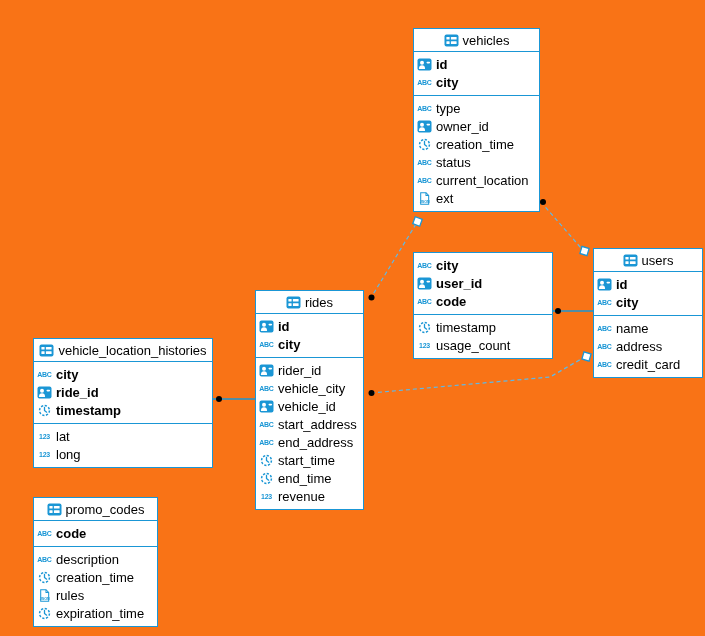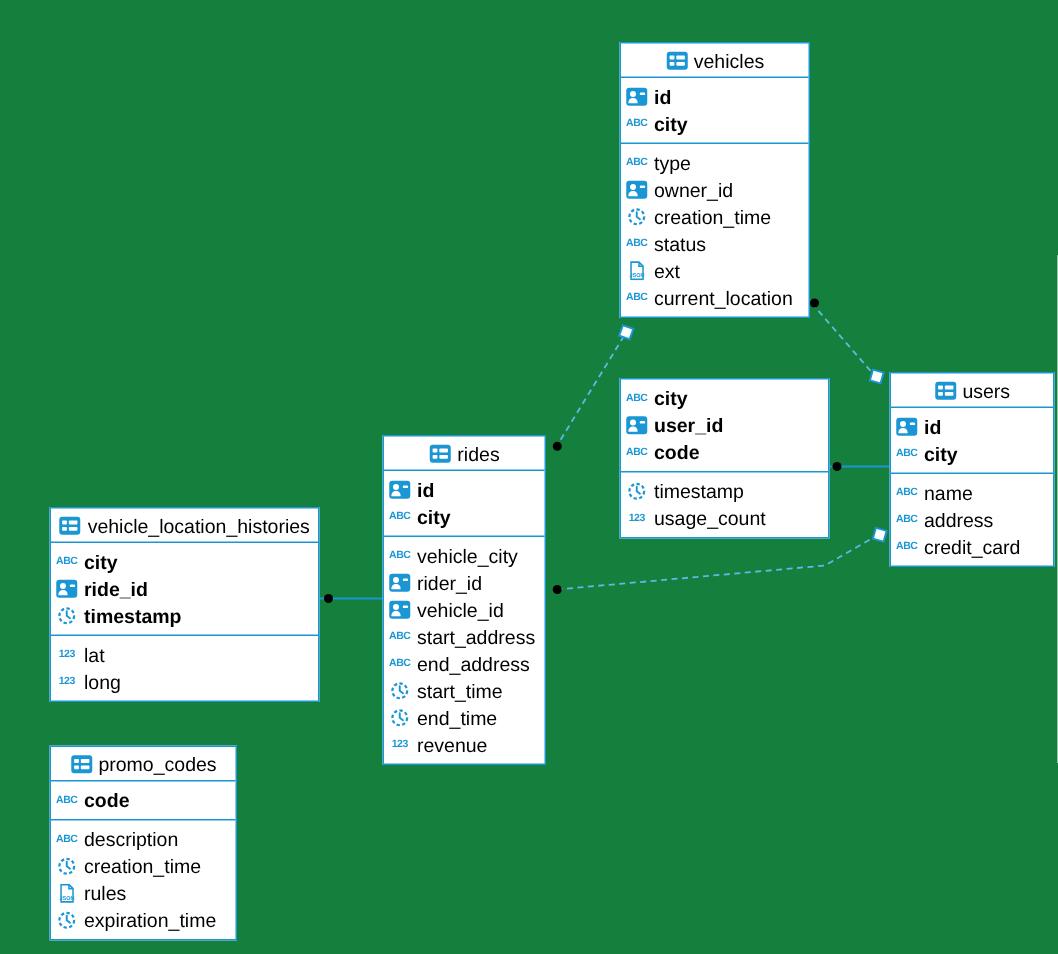--- a/index.html
+++ b/index.html
@@ -3,21 +3,21 @@
 <meta charset="utf-8">
 <style>
   :root{
     --blue:#1a96d5;
     --wire:#5fb8e6;
     --ink:#000000;
   }
   *{margin:0;padding:0;box-sizing:border-box;}
   html,body{background:#ffffff;}
   .canvas{
-    position:relative;width:705px;height:636px;background:#15803d;overflow:hidden;
+    position:relative;width:705px;height:636px;background:#f97316;overflow:hidden;
     font-family:"Liberation Sans",sans-serif;color:var(--ink);
   }
   .wires{position:absolute;left:0;top:0;}
   .dash{stroke:var(--wire);stroke-width:1.2;stroke-dasharray:4 3;fill:none;}
   .solid{stroke:var(--blue);stroke-width:1.4;fill:none;}
   .dot{fill:#000;}
   .dia{fill:#fff;stroke:var(--blue);stroke-width:1.3;}
   .tbl{
     position:absolute;background:#fff;border:1.5px solid var(--blue);
   }
@@ -130,28 +130,28 @@
         <svg class="ic">
             <use href="#i-clock"></use>
           </svg>
         <span>creation_time</span>
       </div>
       <div class="row">
         <span class="ic-txt">ABC</span>
         <span>status</span>
       </div>
       <div class="row">
+        <span class="ic-txt">ABC</span>
+        <span>current_location</span>
+      </div>
+      <div class="row">
         <svg class="ic">
             <use href="#i-json"></use>
           </svg>
         <span>ext</span>
-      </div>
-      <div class="row">
-        <span class="ic-txt">ABC</span>
-        <span>current_location</span>
       </div>
     </div>
   </div>
 
   <div class="tbl" style="left:413px;top:252px;width:140px">
     <div class="sec keys">
       <div class="row bold">
         <span class="ic-txt">ABC</span>
         <span>city</span>
       </div>
@@ -229,28 +229,28 @@
           </svg>
         <span>id</span>
       </div>
       <div class="row bold">
         <span class="ic-txt">ABC</span>
         <span>city</span>
       </div>
     </div>
     <div class="sec cols">
       <div class="row">
+        <svg class="ic">
+            <use href="#i-card"></use>
+          </svg>
+        <span>rider_id</span>
+      </div>
+      <div class="row">
         <span class="ic-txt">ABC</span>
         <span>vehicle_city</span>
-      </div>
-      <div class="row">
-        <svg class="ic">
-            <use href="#i-card"></use>
-          </svg>
-        <span>rider_id</span>
       </div>
       <div class="row">
         <svg class="ic">
             <use href="#i-card"></use>
           </svg>
         <span>vehicle_id</span>
       </div>
       <div class="row">
         <span class="ic-txt">ABC</span>
         <span>start_address</span>

